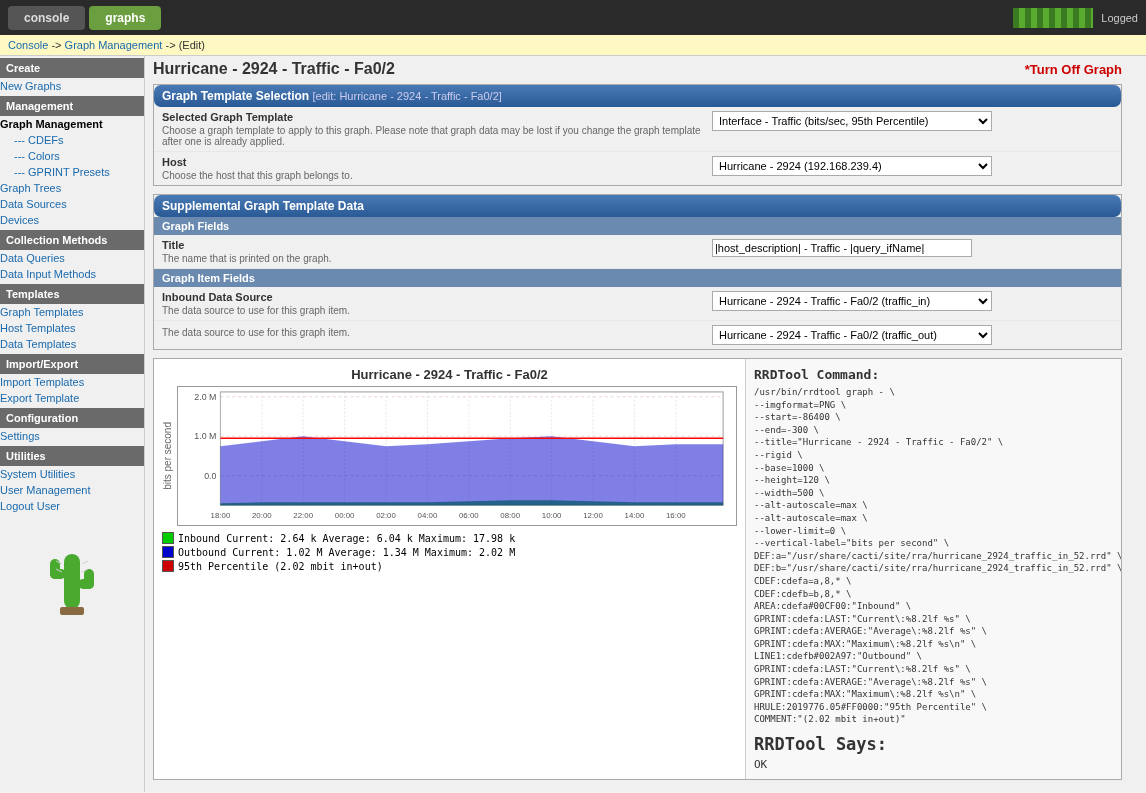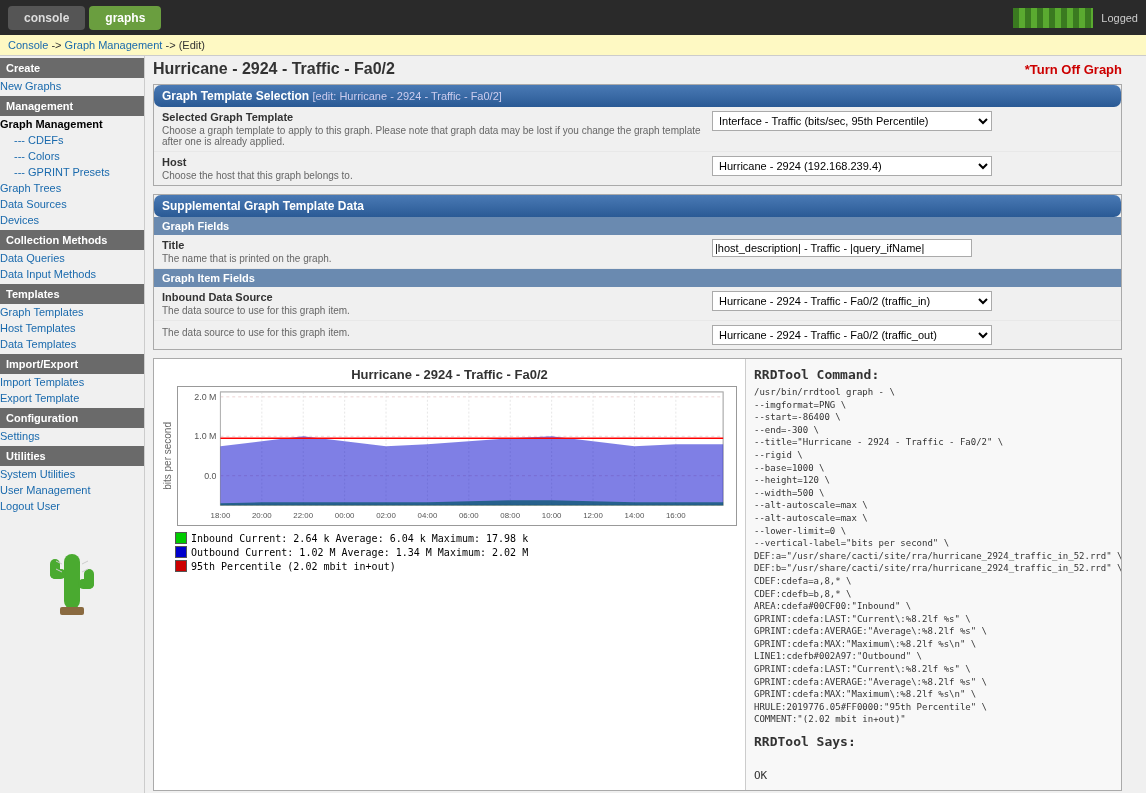--- a/index.html
+++ b/index.html
@@ -64,26 +64,26 @@
     .rrdtool-title { font-size: 13px; font-weight: bold; margin-bottom: 4px; }
     .rrdtool-code { white-space: pre; font-size: 9px; line-height: 1.4; }
 
     
     .chart-area { border: 1px solid #999; background: #fff; }
     .chart-yaxis-label { writing-mode: vertical-rl; transform: rotate(180deg); font-size: 10px; color: #666; text-align: center; margin-right: 4px; }
     .chart-wrapper { display: flex; align-items: center; }
 
     
     .legend-area { margin-top: 6px; font-size: 10px; }
-    .legend-row { display: flex; align-items: center; margin-bottom: 2px; margin-left: 13px; }
+    .legend-row { display: flex; align-items: center; margin-bottom: 2px; }
     .legend-color { width: 12px; height: 12px; margin-right: 4px; display: inline-block; border: 1px solid #555; }
     .legend-text { font-size: 10px; font-family: monospace; }
 
     
-    .rrdtool-says { font-size: 13px; font-weight: bold; margin-top: 8px; margin-bottom: 20px; }
+    .rrdtool-says { font-size: 17px; font-weight: bold; margin-top: 8px; margin-bottom: 4px; }
     .rrdtool-ok { font-size: 11px; color: #333; font-family: monospace; }
   </style>
 </head>
 <body>
 
 <div class="top-bar">
   <button class="top-btn top-btn-console">console</button>
   <button class="top-btn top-btn-graphs">graphs</button>
   <div class="top-bar-right">
     <div class="green-stripe"></div>

